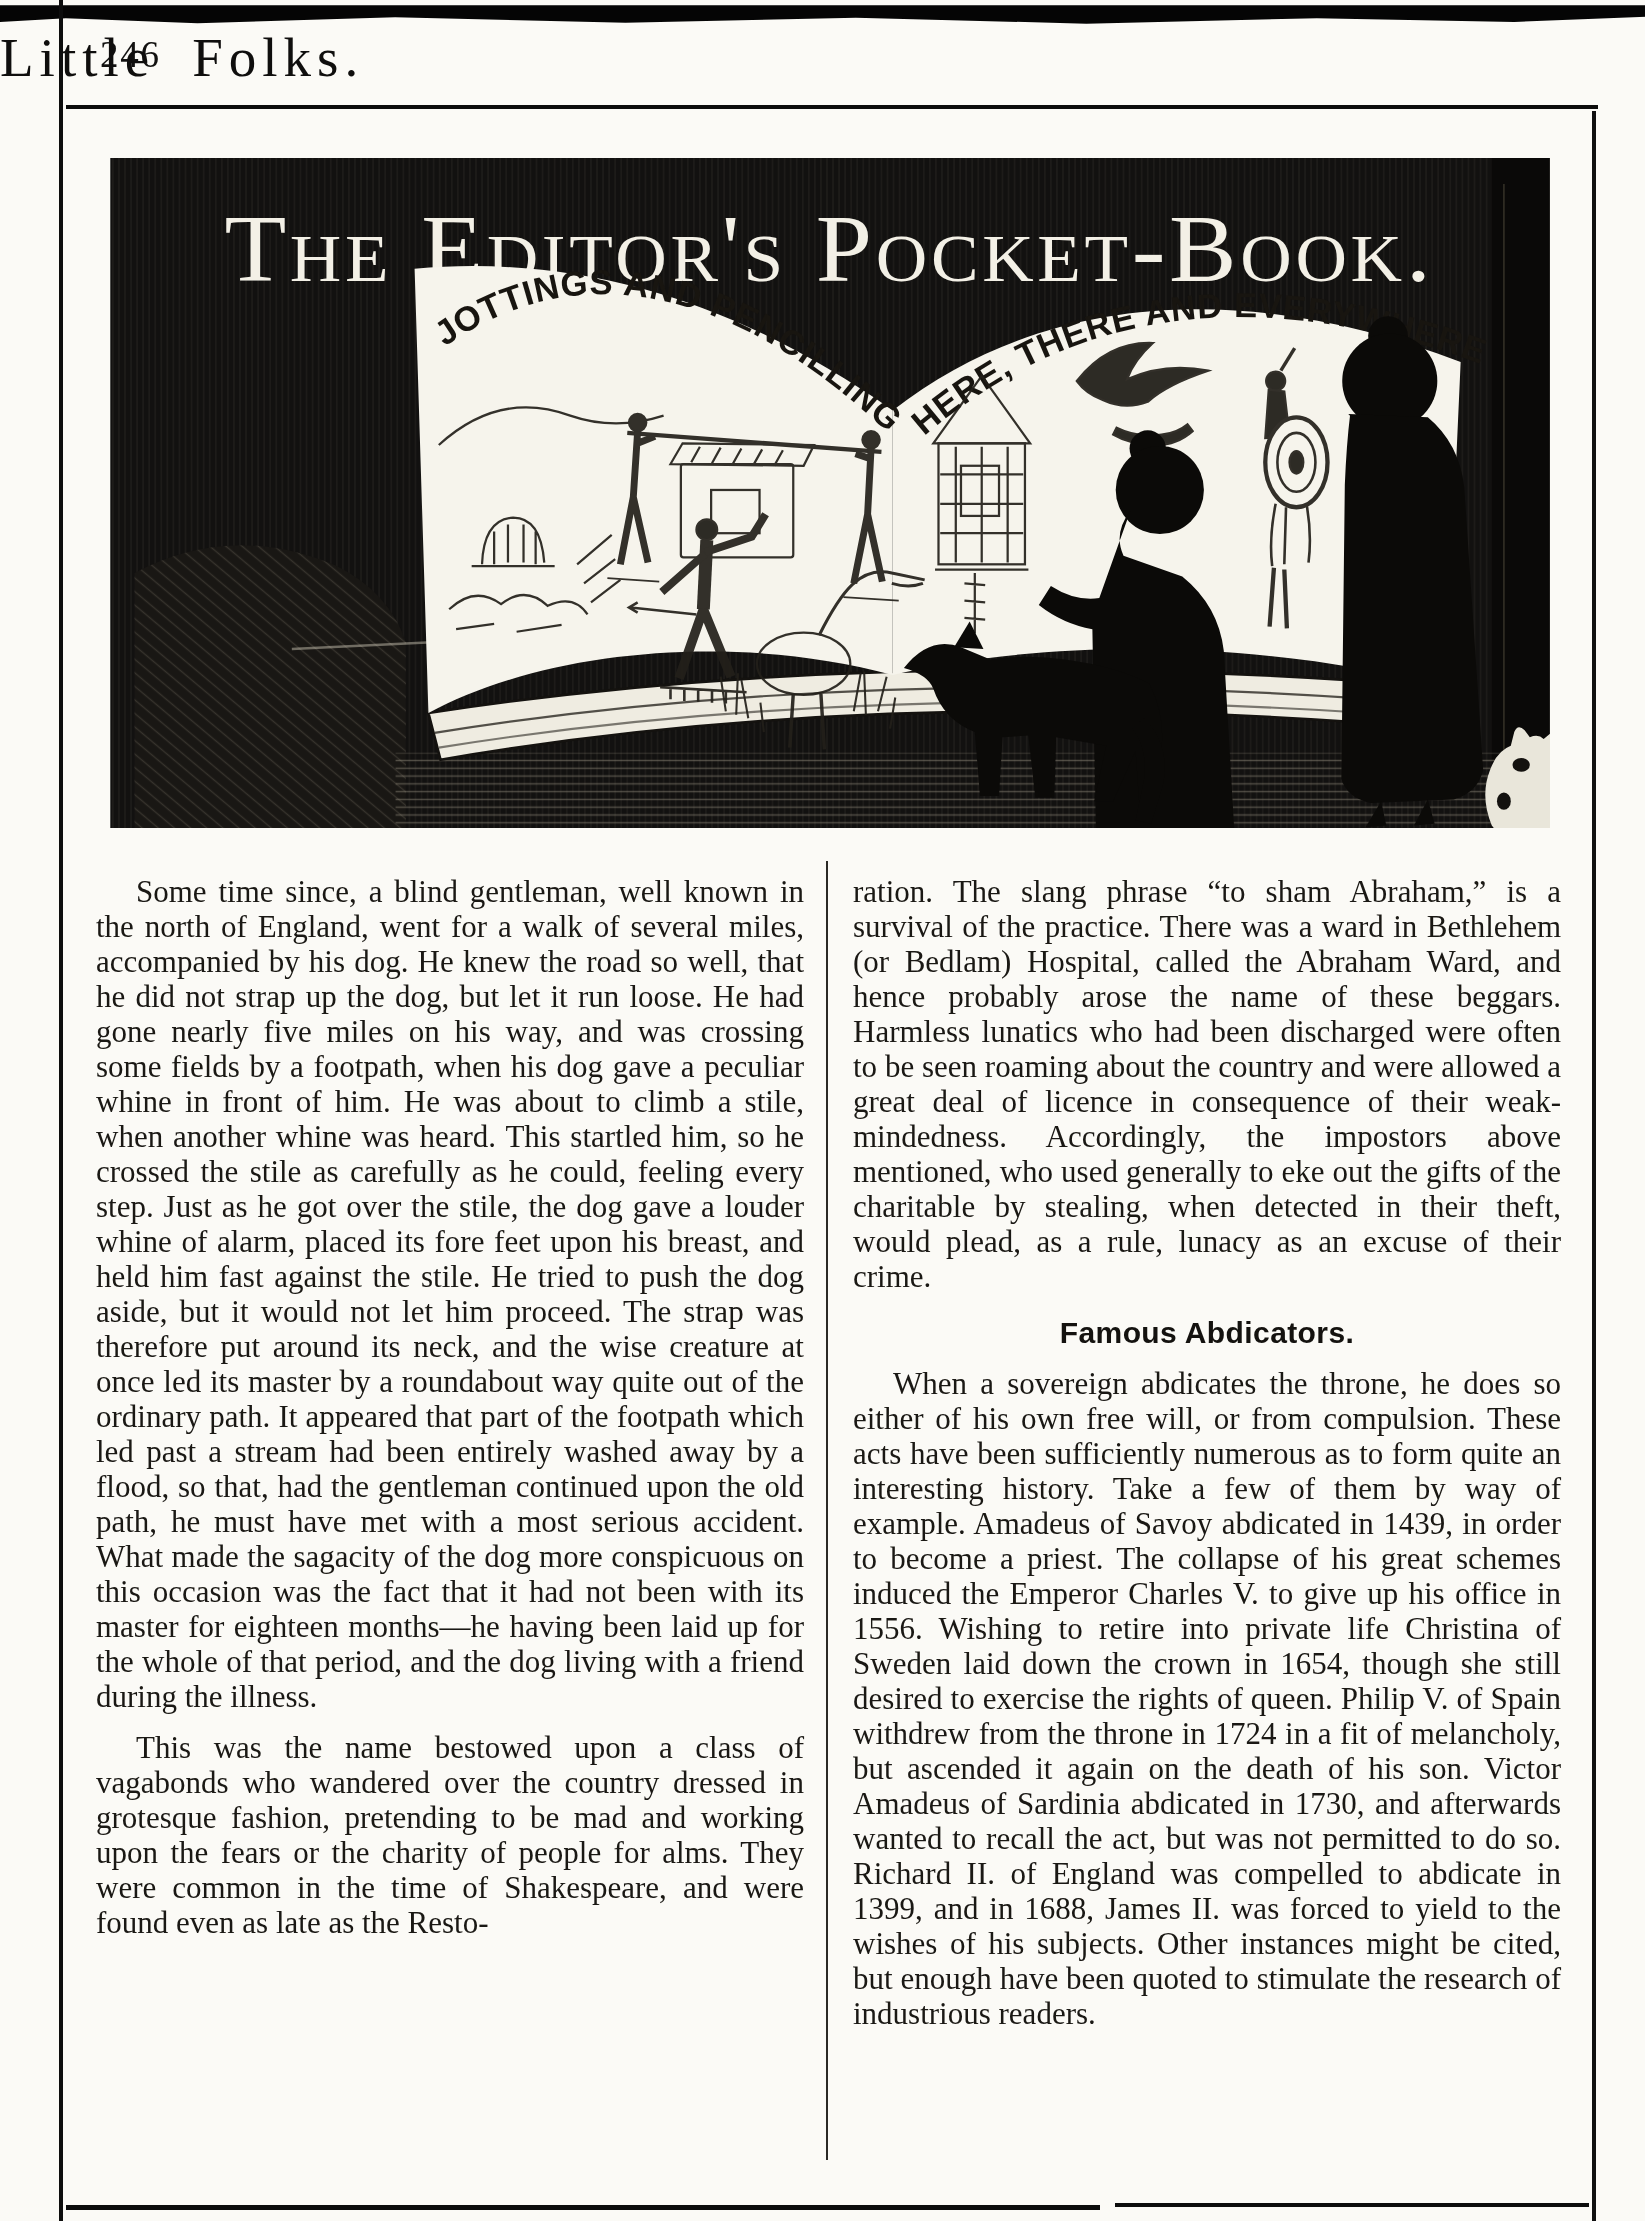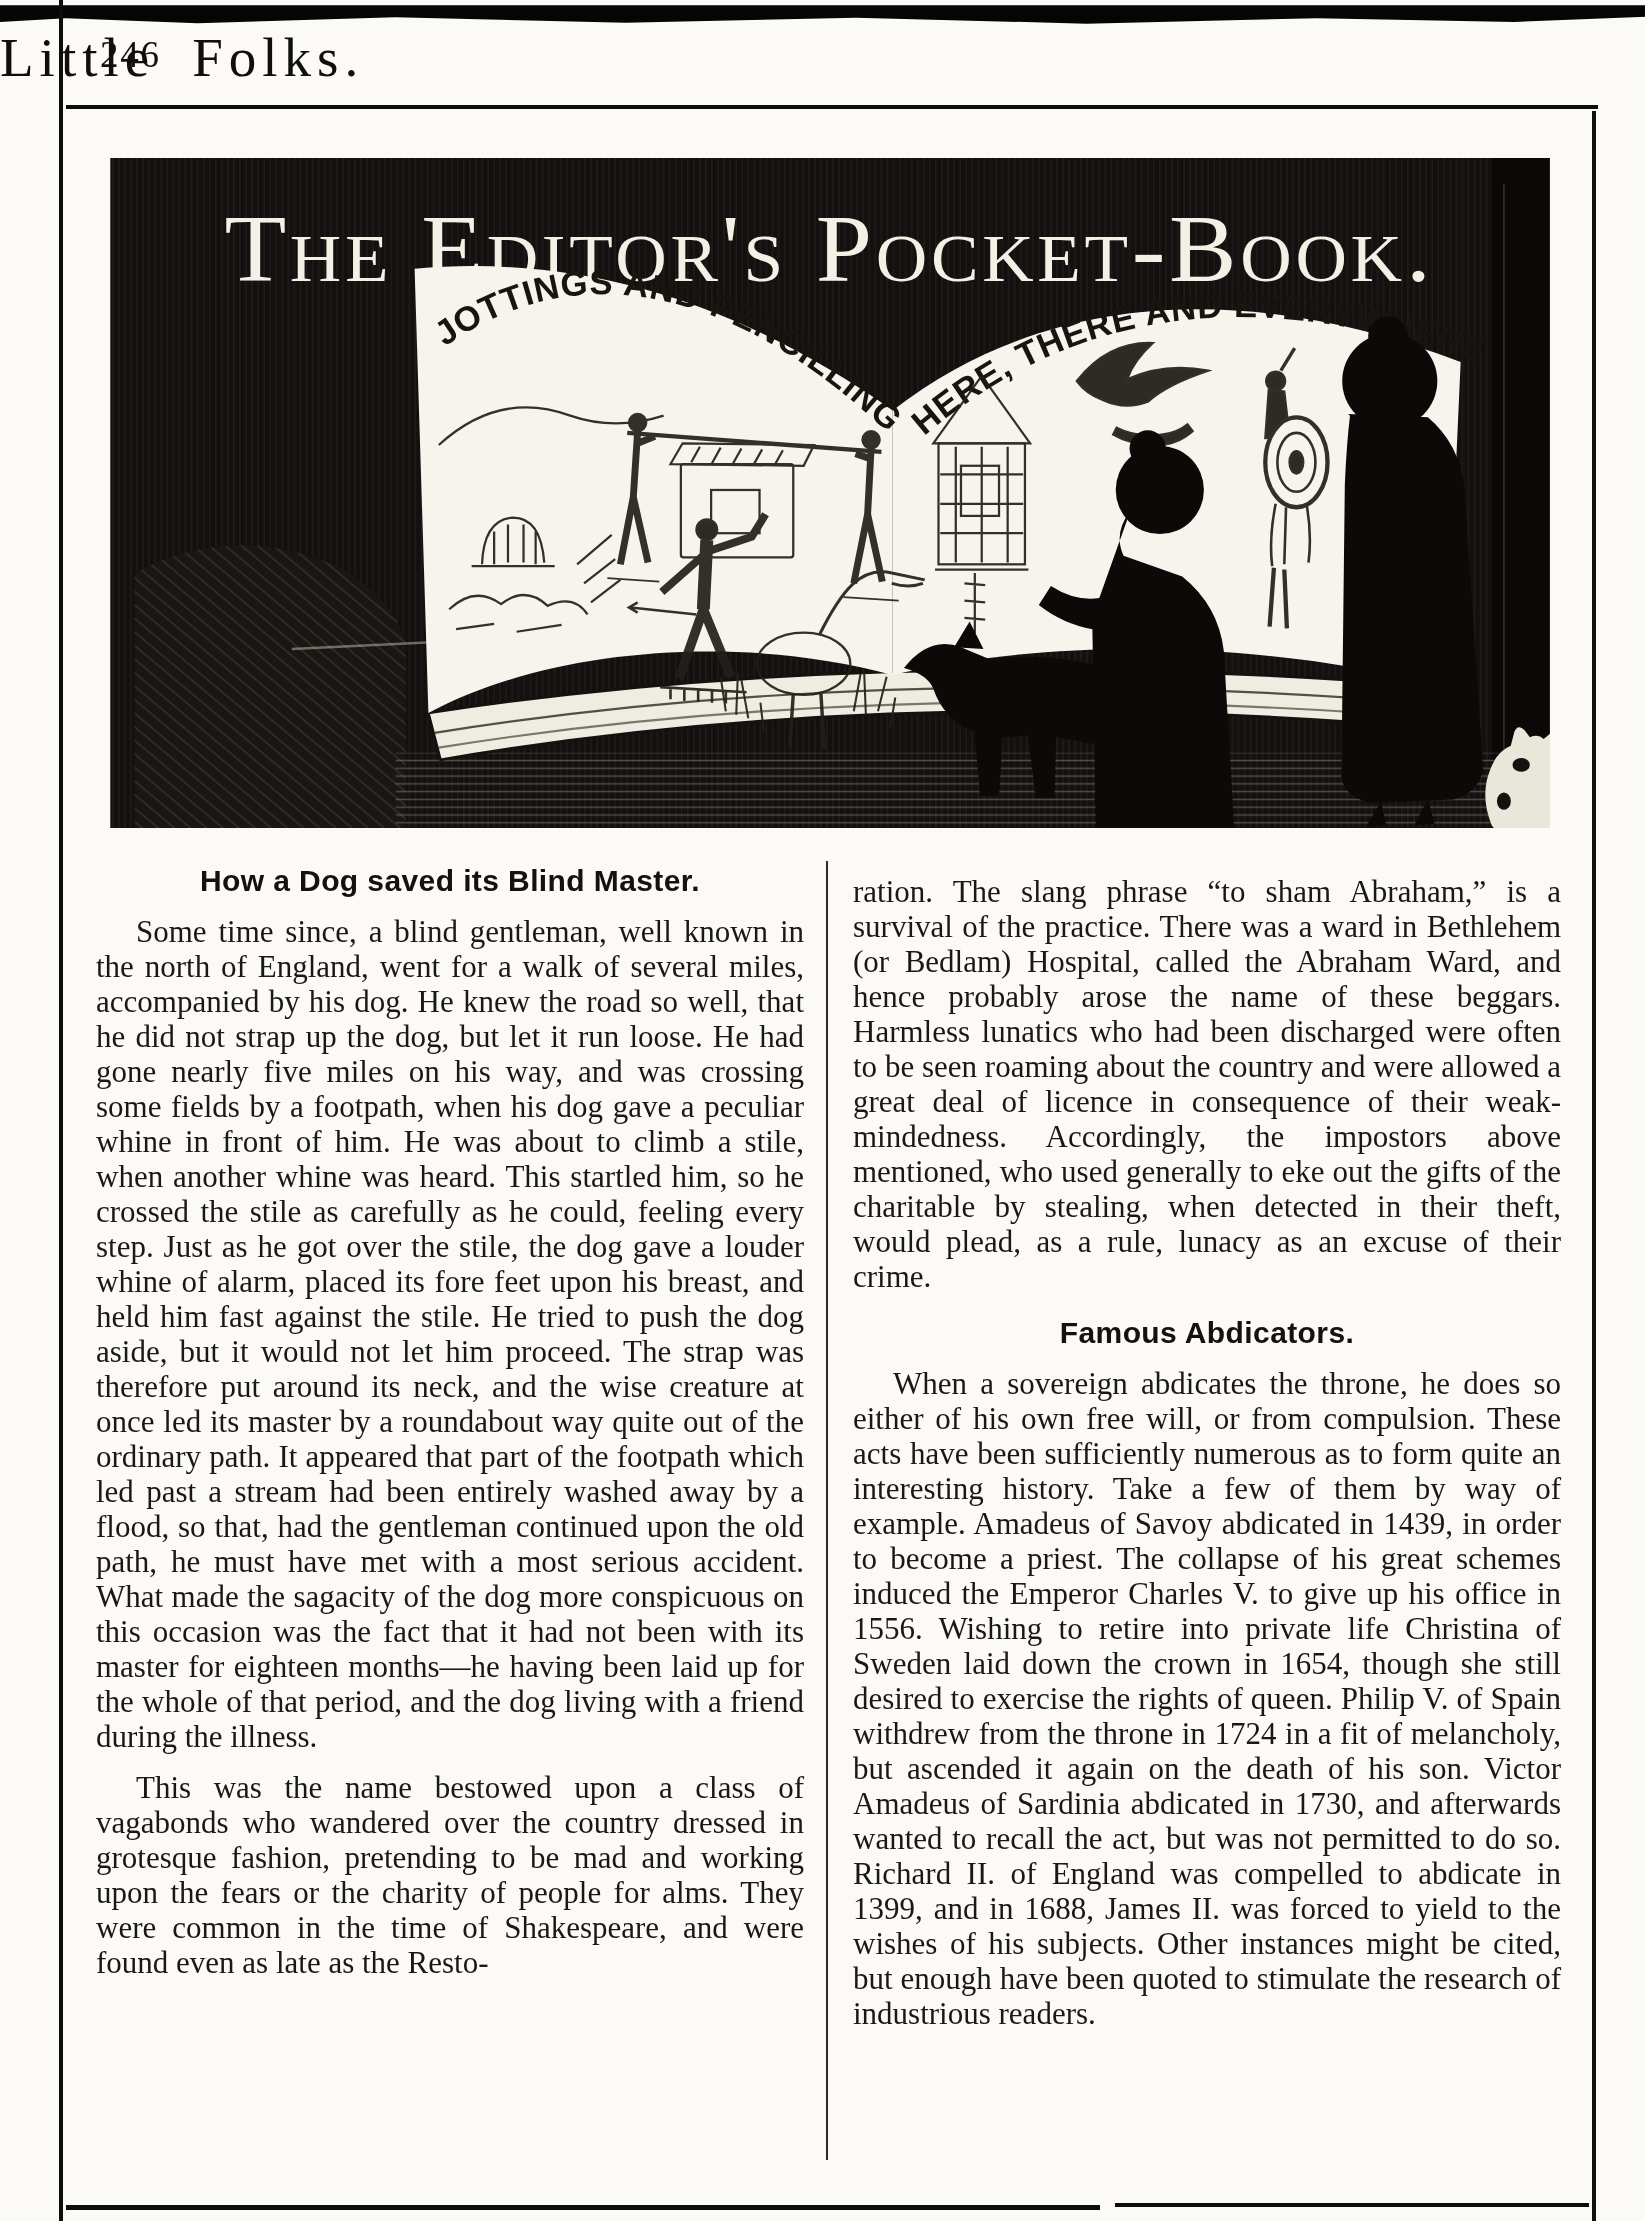--- a/index.html
+++ b/index.html
@@ -175,21 +175,20 @@
       <ellipse cx="1632" cy="702" rx="10" ry="8" fill="#14120f"></ellipse>
       <ellipse cx="1612" cy="744" rx="8" ry="10" fill="#14120f"></ellipse>
     </g>
   </g>
 </svg>
 </div>
 
 <div class="abs divider"></div>
 
 <div class="col col-left">
-  <h3 class="art first">How a Dog saved its Blind Master.</h3>
   <p>Some time since, a blind gentleman, well known in the north of England, went for a walk of several miles, accompanied by his dog.  He knew the road so well, that he did not strap up the dog, but let it run loose.  He had gone nearly five miles on his way, and was crossing some fields by a footpath, when his dog gave a peculiar whine in front of him. He was about to climb a stile, when another whine was heard.  This startled him, so he crossed the stile as carefully as he could, feeling every step. Just as he got over the stile, the dog gave a louder whine of alarm, placed its fore feet upon his breast, and held him fast against the stile.  He tried to push the dog aside, but it would not let him proceed. The strap was therefore put around its neck, and the wise creature at once led its master by a roundabout way quite out of the ordinary path.  It appeared that part of the footpath which led past a stream had been entirely washed away by a flood, so that, had the gentleman continued upon the old path, he must have met with a most serious accident.  What made the sagacity of the dog more conspicuous on this occasion was the fact that it had not been with its master for eighteen months—he having been laid up for the whole of that period, and the dog living with a friend during the illness.</p>
   <p>This was the name bestowed upon a class of vagabonds who wandered over the country dressed in grotesque fashion, pretending to be mad and working upon the fears or the charity of people for alms.  They were common in the time of Shakespeare, and were found even as late as the Resto-</p>
 </div>
 
 <div class="col col-right">
   <p class="cont">ration.  The slang phrase “to sham Abraham,” is a survival of the practice.  There was a ward in Bethlehem (or Bedlam) Hospital, called the Abraham Ward, and hence probably arose the name of these beggars.  Harmless lunatics who had been discharged were often to be seen roaming about the country and were allowed a great deal of licence in consequence of their weak-mindedness. Accordingly, the impostors above mentioned, who used generally to eke out the gifts of the charitable by stealing, when detected in their theft, would plead, as a rule, lunacy as an excuse of their crime.</p>
   <h3 class="art">Famous Abdicators.</h3>
   <p>When a sovereign abdicates the throne, he does so either of his own free will, or from compulsion. These acts have been sufficiently numerous as to form quite an interesting history.  Take a few of them by way of example.  Amadeus of Savoy abdicated in 1439, in order to become a priest. The collapse of his great schemes induced the Emperor Charles V. to give up his office in 1556. Wishing to retire into private life Christina of Sweden laid down the crown in 1654, though she still desired to exercise the rights of queen. Philip V. of Spain withdrew from the throne in 1724 in a fit of melancholy, but ascended it again on the death of his son.  Victor Amadeus of Sardinia abdicated in 1730, and afterwards wanted to recall the act, but was not permitted to do so. Richard II. of England was compelled to abdicate in 1399, and in 1688, James II. was forced to yield to the wishes of his subjects.  Other instances might be cited, but enough have been quoted to stimulate the research of industrious readers.</p>
 </div>
 

